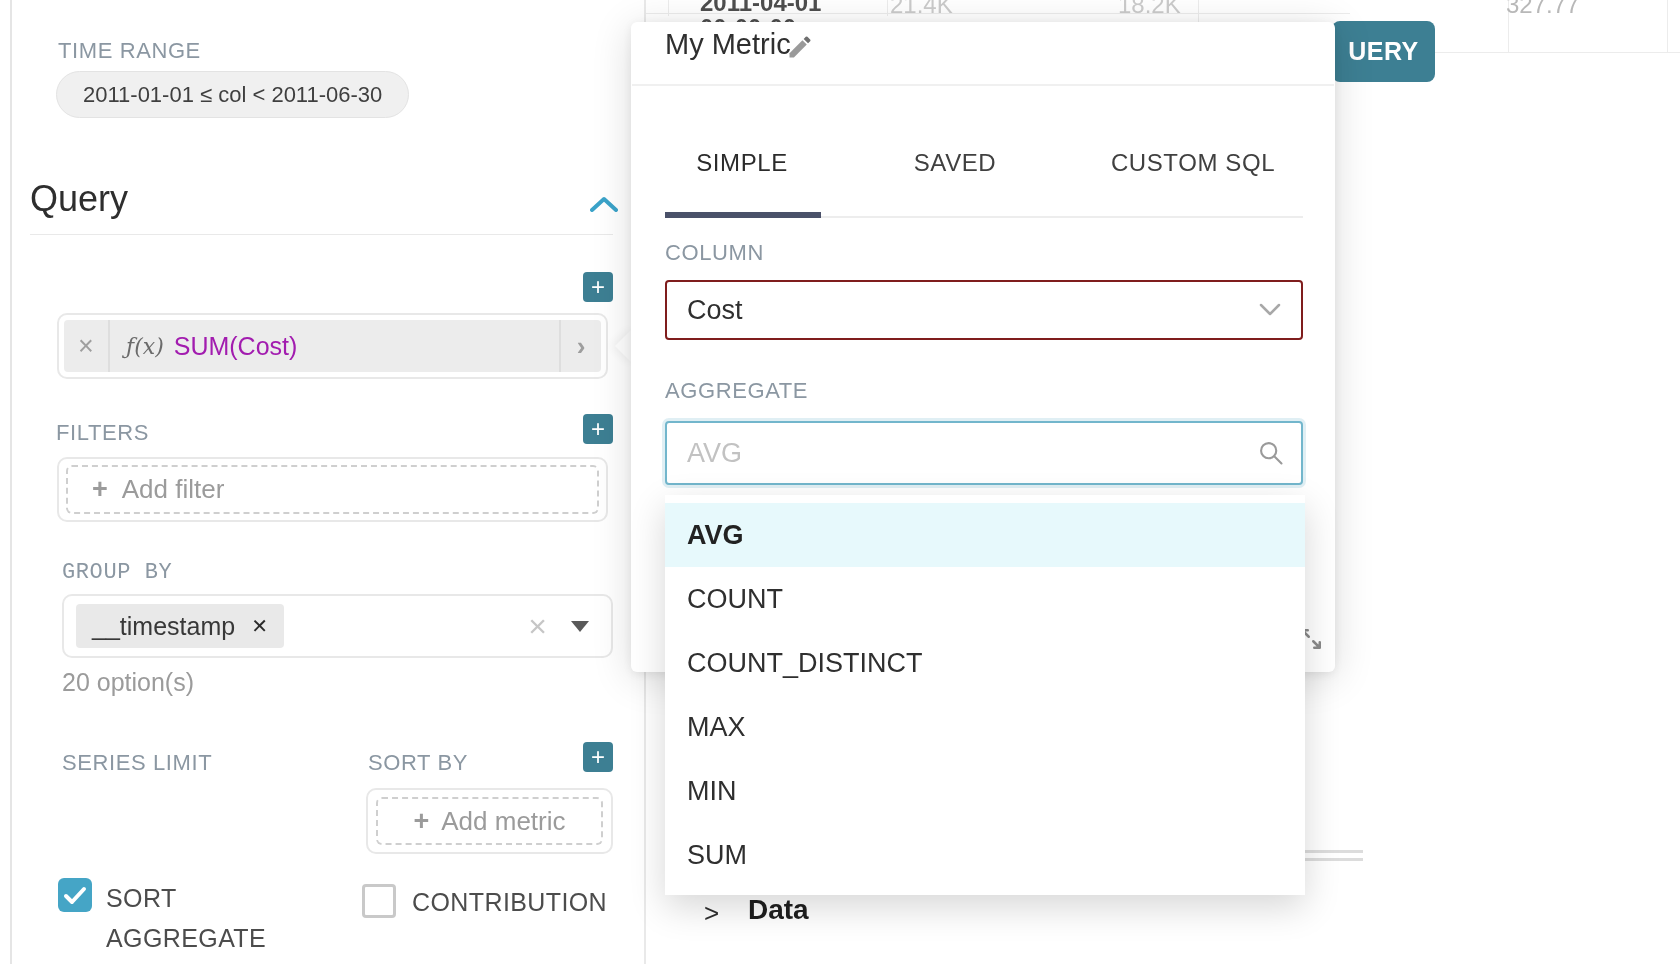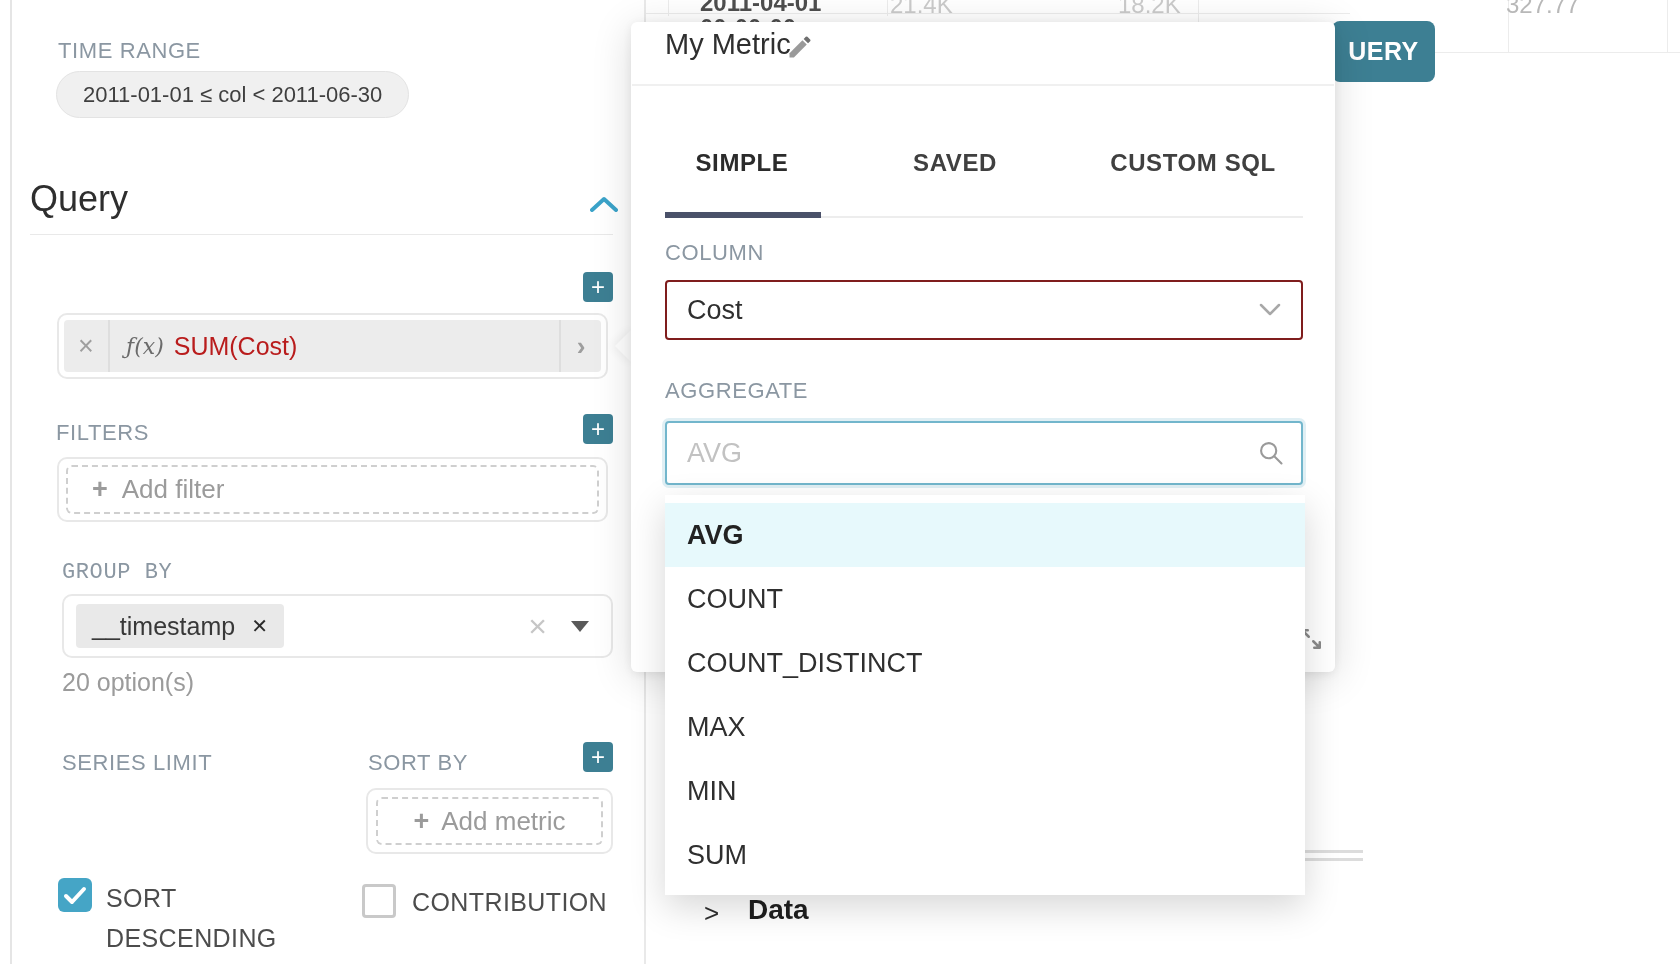--- a/index.html
+++ b/index.html
@@ -30,21 +30,21 @@
   #query-divider { left:30px; top:234px; width:583px; height:1px; background:#e9e9e9; }
 
   #metrics-label { left:56px; top:280px;margin-top:38px; }
   #metrics-plus { left:583px; top:272px; }
   #metric-box { left:57px; top:313px; width:551px; height:66px; padding:5px; }
   #metric-pill { display:flex; height:100%; background:#ececec; border-radius:4px; align-items:stretch; }
   .pill-x { width:46px; display:flex; align-items:center; justify-content:center;
             color:#9e9e9e; font-size:27px; border-right:2px solid #dedede; cursor:pointer; }
   .pill-main { flex:1; display:flex; align-items:center; padding-left:16px; gap:10px; }
   .fx { font-style:italic; color:#6b6b6b; font-size:22px; font-family:"DejaVu Serif",serif; }
-  .metric-name { color:#b91c1c; font-size:25px; }
+  .metric-name { color:#a21caf; font-size:25px; }
   .pill-chev { width:42px; display:flex; align-items:center; justify-content:center;
                color:#9e9e9e; font-size:26px; font-weight:700; border-left:2px solid #dedede; cursor:pointer; }
 
   #filters-label { left:56px; top:420px; }
   #filters-plus { left:583px; top:414px; }
   #filters-box { left:57px; top:457px; width:551px; height:65px; padding:6px 7px; }
   #add-filter { height:100%; padding-left:24px; gap:14px; }
   .plus-glyph { font-size:27px; color:#9b9b9b; font-weight:600; }
 
   #groupby-label { left:62px; top:560px;font-family:Liberation Mono, monospace; }
@@ -94,21 +94,21 @@
   
   #popover { left:631px; top:22px; width:704px; height:650px; background:#fff; border-radius:6px;
              box-shadow:0 6px 40px rgba(0,0,0,.14), 0 2px 10px rgba(0,0,0,.07); z-index:5; }
   #popover-arrow { left:620px; top:334px; width:24px; height:24px; background:#fff;
                    transform:rotate(45deg); box-shadow:-3px 3px 8px rgba(0,0,0,.05); z-index:4; }
   #popover-title { left:665px; top:28px; font-size:29px; color:#2f2f2f; z-index:6; }
   #pencil-icon { left:786px; top:33px; z-index:6; cursor:pointer; }
   #title-divider { left:632px; top:84px; width:702px; height:2px; background:#f0f0f0; z-index:6; }
 
   .tab { z-index:6; height:50px; display:flex; align-items:center; justify-content:center;
-         font-size:24px; letter-spacing:.6px; color:#404040; cursor:pointer;font-weight:bold; }
+         font-size:24px; letter-spacing:.6px; color:#404040; cursor:pointer; }
   #tab-simple { left:664px; top:138px; width:156px; color:#2b2b2b; }
   #tab-saved  { left:880px; top:138px; width:150px; }
   #tab-custom { left:1080px; top:138px; width:226px; }
   #tabs-border { left:665px; top:216px; width:638px; height:2px; background:#ededed; z-index:6; }
   #tab-underline { left:665px; top:212px; width:156px; height:6px; background:#4a5169; z-index:7; }
 
   #column-label { left:665px; top:240px; z-index:6; }
   #column-select { left:665px; top:280px; width:638px; height:60px; border:2px solid #7f1d1d;
                    border-radius:4px; display:flex; align-items:center; justify-content:space-between;
                    padding:0 20px; font-size:27px; color:#2f2f2f; z-index:6; background:#fff; cursor:pointer; }
@@ -209,21 +209,21 @@
     <div class="dashed-box" id="add-metric">
       <span class="plus-glyph">+</span>
       <span>Add metric</span>
     </div>
   </div>
 
   <label class="abs cb-row" id="sort-desc-row">
     <span class="cb checked"><svg width="34" height="34" viewBox="0 0 34 34">
           <polyline points="8,18 14,24 26,11" fill="none" stroke="#fff" stroke-width="4" stroke-linecap="round" stroke-linejoin="round"></polyline>
         </svg></span>
-      <span class="cb-text">SORT DESCENDING</span>
+      <span class="cb-text">SORT AGGREGATE</span>
   </label>
   <label class="abs cb-row" id="contribution-row">
     <span class="cb unchecked"></span>
       <span class="cb-text">CONTRIBUTION</span>
   </label>
 
   <div class="abs" id="popover-arrow"></div>
   <div class="abs" id="popover"></div>
 
   <div class="abs" id="popover-title">My Metric</div>

